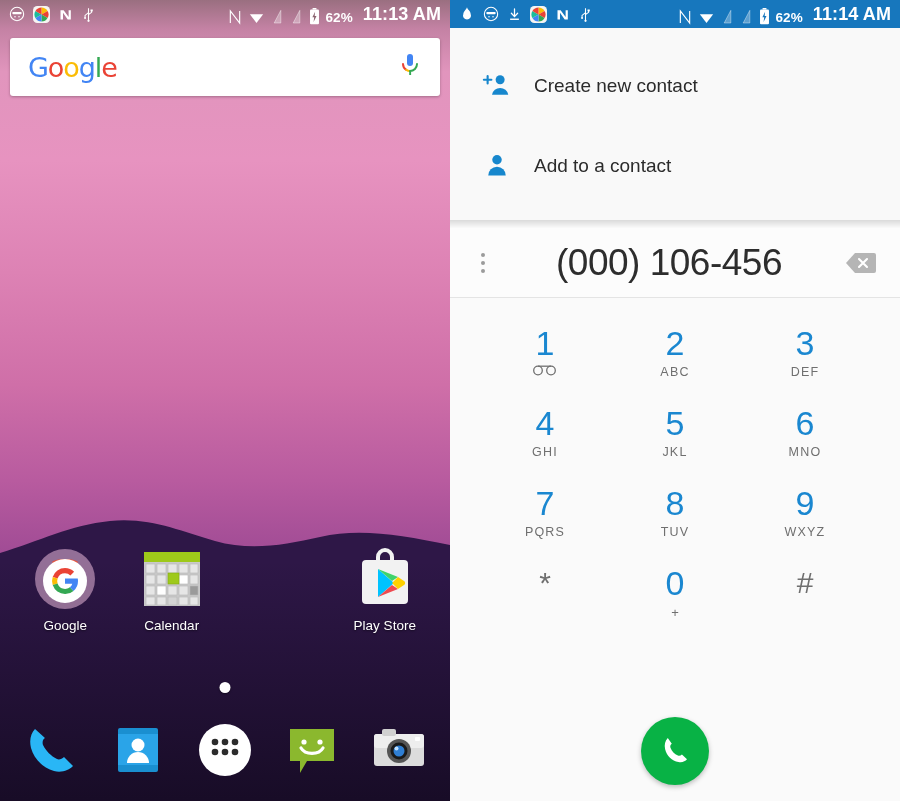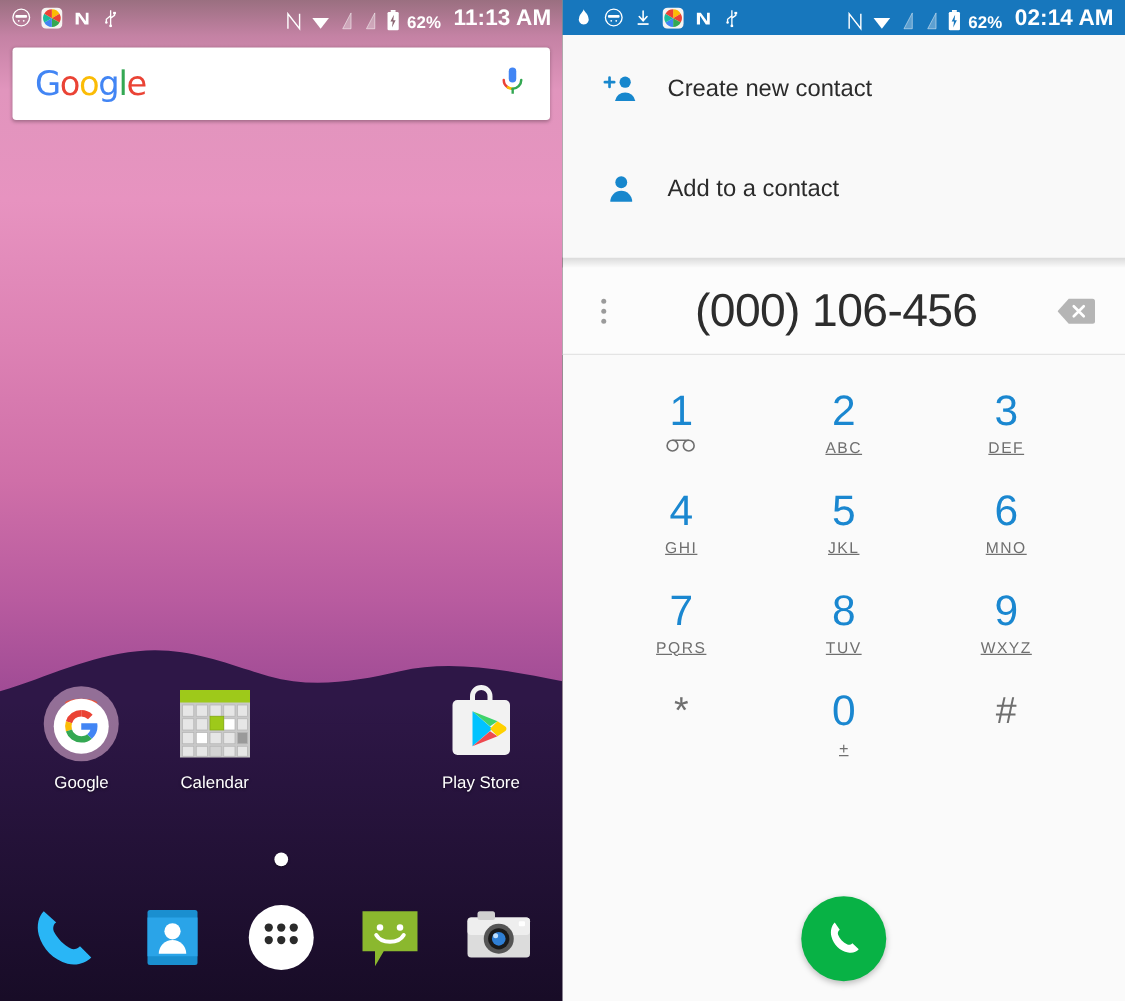--- a/index.html
+++ b/index.html
@@ -68,21 +68,21 @@
     box-shadow:0 1px 2px rgba(0,0,0,.4); }
 
   .dock{ position:absolute; z-index:3; left:0; right:0; bottom:8px; height:86px;
     display:flex; align-items:center; justify-content:space-around; padding:0 8px;}
   .dockicon{ width:58px; height:58px; position:relative; }
 
   
   .dialer{ position:relative; width:450px; height:801px; background:#fafafa; overflow:hidden;}
   .statusbar.blue{ background:#1777bd; }
 
-  .menu{ background:#f9f9f9; padding:4px 0 14px 0; position:relative;}
+  .menu{ background:#f9f9f9; padding:18px 0 14px 0; position:relative;}
   .menuitem{ height:80px; display:flex; align-items:center; padding:0 30px; cursor:default;}
   .menuicon{ width:34px; display:flex; align-items:center; justify-content:center; }
   .menulabel{ margin-left:20px; font-size:19px; color:#2b2b2b; }
   .menushadow{ height:8px;
     background:linear-gradient(180deg, rgba(0,0,0,.13), rgba(0,0,0,0)); }
 
   .numberrow{ height:70px; background:#fcfcfc; display:flex; align-items:center;
     padding:0 16px; border-bottom:1px solid #e4e4e4; }
   .overflow{ width:34px; display:flex; flex-direction:column; align-items:center; gap:4px;}
   .odot{ width:4px; height:4px; border-radius:50%; background:#9b9b9b; }
@@ -90,21 +90,21 @@
     font-family:"Liberation Sans", sans-serif; }
   .backspace{ width:46px; display:flex; align-items:center; justify-content:center;}
 
   .keypad{ padding:14px 30px 0 30px; }
   .keyrow{ display:flex; }
   .key{ flex:1; height:80px; display:flex; flex-direction:column; align-items:center;
     justify-content:center; cursor:default; }
   .kdigit{ font-size:34px; color:#1a87d0; font-weight:300; line-height:1;
     font-family:"Liberation Sans", sans-serif;}
   .kdigit.grey{ color:#6f6f6f; font-size:30px; }
-  .kletters{ font-size:12.5px; color:#6f6f6f; letter-spacing:1.2px; margin-top:5px; height:14px;text-decoration:underline;}
+  .kletters{ font-size:12.5px; color:#6f6f6f; letter-spacing:1.2px; margin-top:5px; height:14px;}
   .kletters.small{ font-size:13px; letter-spacing:0; }
 
   .callrow{ position:absolute; left:0; right:0; bottom:16px; display:flex; justify-content:center;}
   .callbtn{ width:68px; height:68px; border-radius:50%; background:#08b245;
     display:flex; align-items:center; justify-content:center; border:none;
     box-shadow:0 2px 5px rgba(0,0,0,.25); cursor:pointer; }
 </style>
 </head>
 <body>
 
@@ -396,21 +396,21 @@
           </svg>
         </span>
         <span class="sbicon">
           <svg width="11" height="17" viewBox="0 0 14 22">
             <rect x="4.5" y="0" width="5" height="2" fill="#fff"></rect>
             <rect x="1.2" y="2" width="11.6" height="19" rx="1.4" fill="#fff"></rect>
             <path d="M7.8 5 L4.2 12 L6.6 12 L5.8 18 L9.6 10.5 L7.2 10.5 Z" fill="#1777bd"></path>
           </svg>
         </span>
         <span class="sb-batt">62%</span>
-        <span class="sb-time">02:14 AM</span>
+        <span class="sb-time">11:14 AM</span>
       </div>
     </div>
 
     <div class="menu">
       <div class="menuitem">
         <span class="menuicon">
           <svg width="30" height="30" viewBox="0 0 24 24">
             <circle cx="14.5" cy="7" r="3.6" fill="#1787cd"></circle>
             <path d="M8 19 a6.6 6.6 0 0 1 13 0 Z" fill="#1787cd"></path>
             <path d="M4.5 4 L4.5 10 M1.5 7 L7.5 7" stroke="#1787cd" stroke-width="1.7" stroke-linecap="round"></path>

